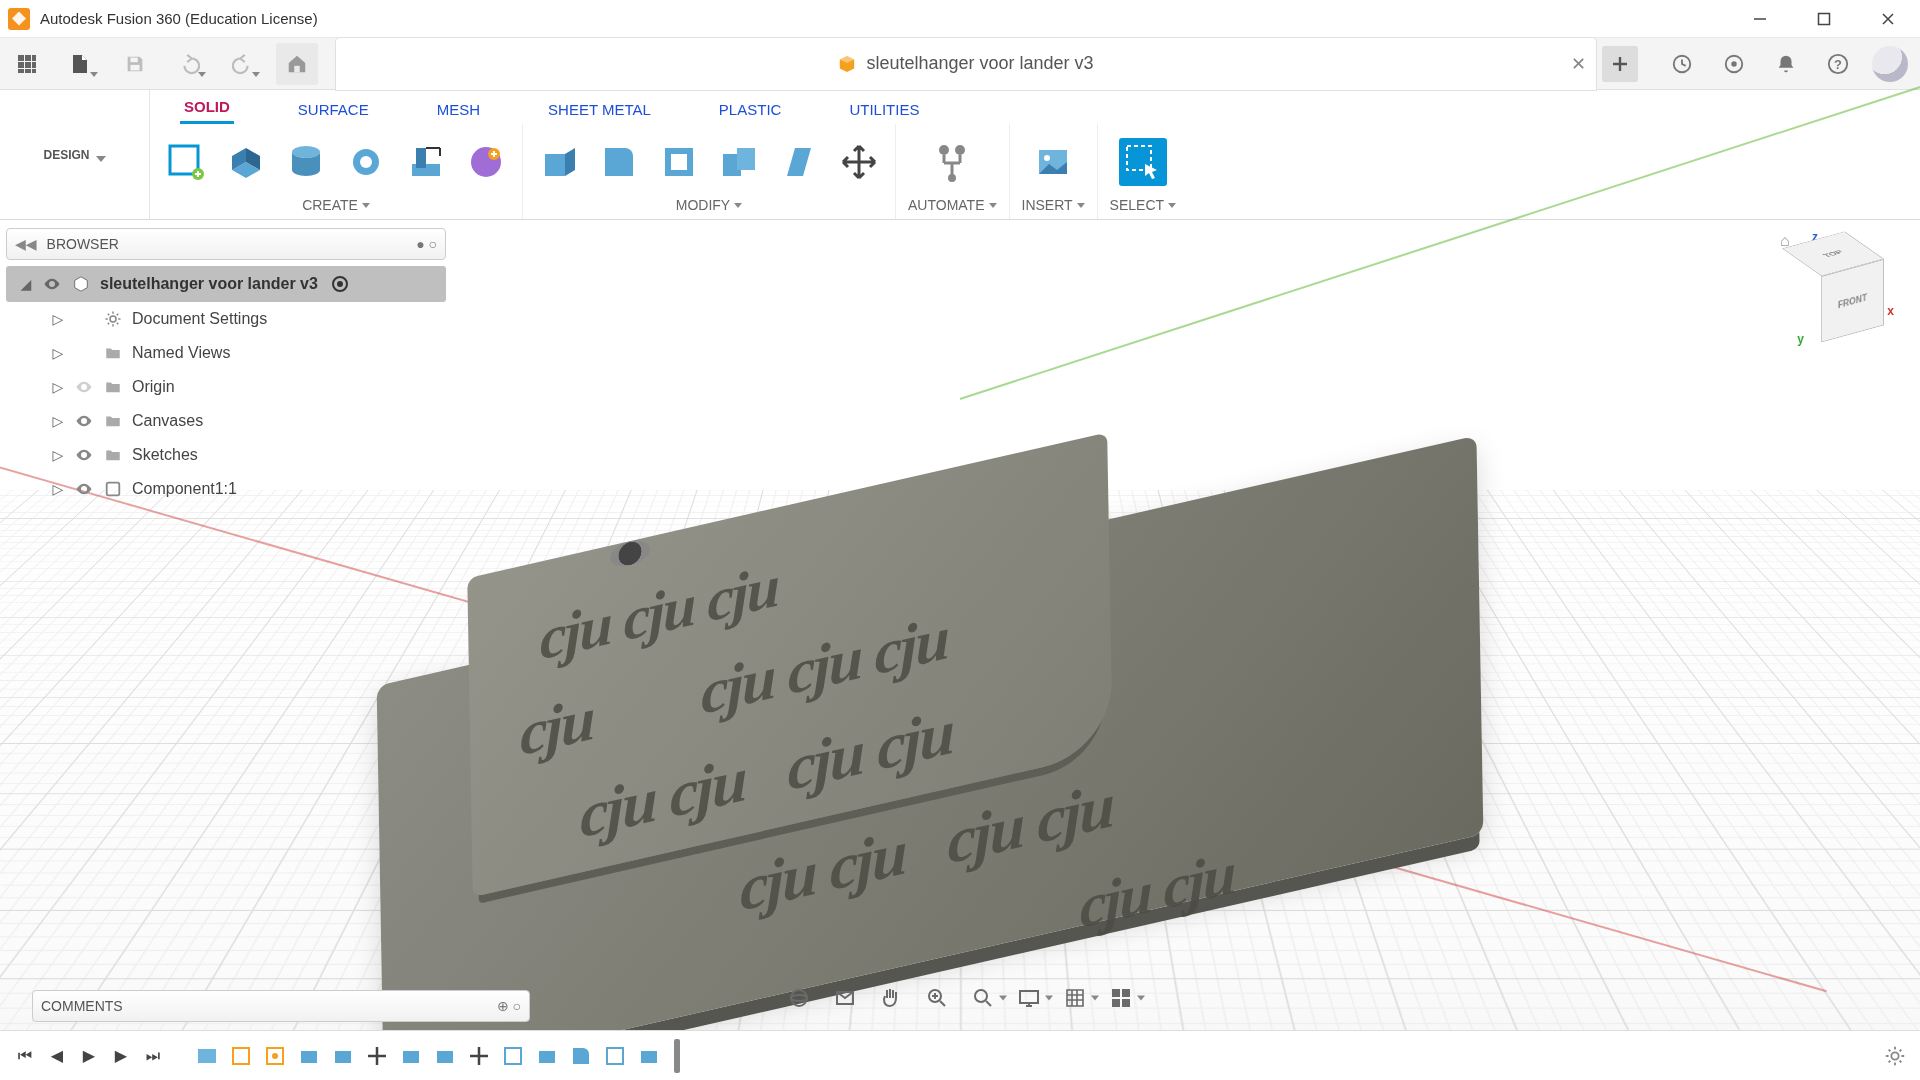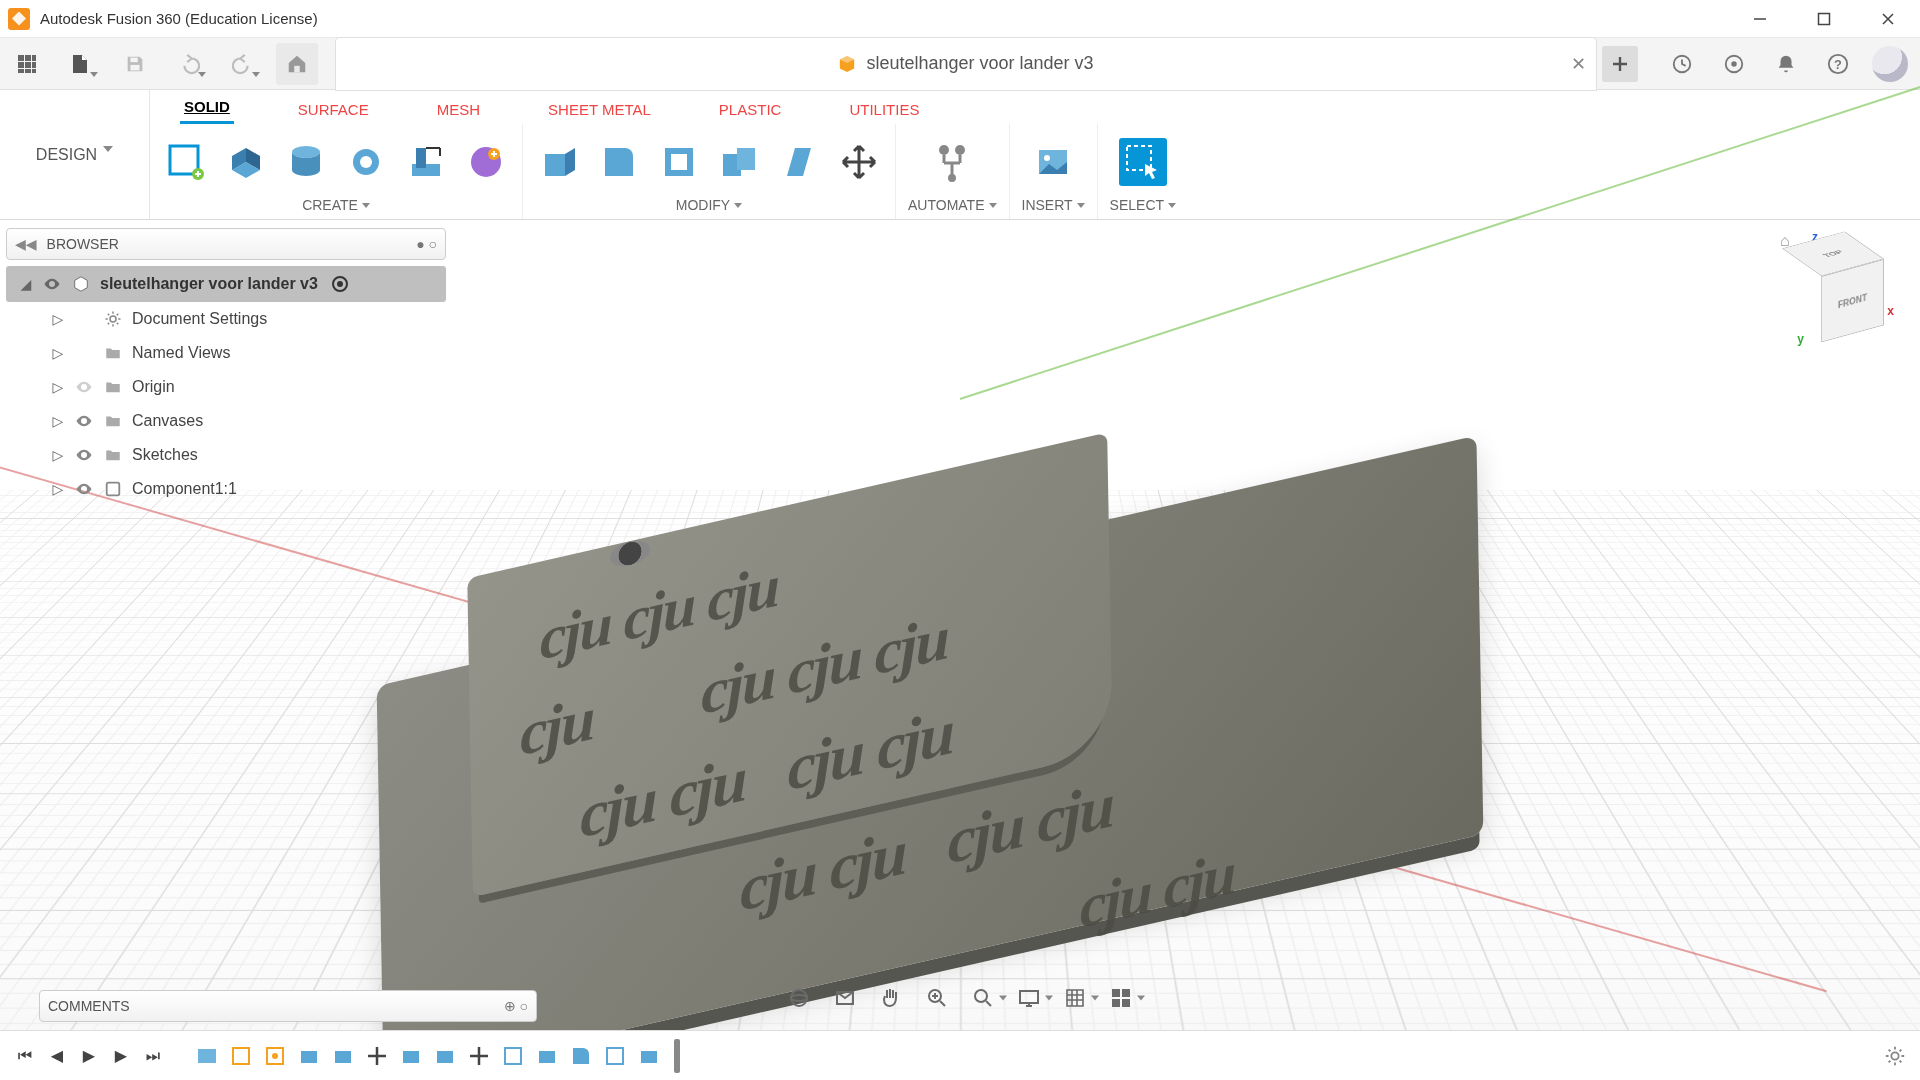--- a/index.html
+++ b/index.html
@@ -26,26 +26,26 @@
   .doc-tab .label{font-size:18px;color:#555;}
   .doc-tab .close{position:absolute;right:10px;top:50%;transform:translateY(-50%);color:#888;font-size:18px;cursor:pointer;}
   .doc-add { width:36px;height:36px;background:#ddd;display:flex;align-items:center;justify-content:center;color:#555;border-radius:3px;margin-left:6px;cursor:pointer;}
   .right-cluster{margin-left:auto;display:flex;align-items:center;gap:16px;padding-right:6px;}
   .right-cluster .ric{width:36px;height:36px;display:flex;align-items:center;justify-content:center;color:#777;cursor:pointer;}
   .avatar{width:36px;height:36px;border-radius:50%;background:radial-gradient(circle at 35% 30%, #e8e8ee 0 50%, #b8b8c8 51% 100%);}
 
   
   .ribbon { background:#fff; border-bottom:1px solid #d9d9d9; display:flex; align-items:stretch; height:130px;}
   .workspace { width:150px; display:flex; align-items:center; justify-content:center; border-right:1px solid #e6e6e6;}
-  .ws-btn { font-size:16px; font-weight:normal; color:#555; display:flex; align-items:flex-start; gap:6px; cursor:pointer;}
+  .ws-btn { font-size:12px; font-weight:bold; color:#555; display:flex; align-items:flex-end; gap:6px; cursor:pointer;}
   .ws-btn::after{content:"";border-left:5px solid transparent;border-right:5px solid transparent;border-top:6px solid #888;}
   .ribbon-main{flex:1; display:flex; flex-direction:column;}
   .tabstrip{height:34px;display:flex;align-items:flex-end;gap:60px;padding:0 30px;}
-  .tabstrip .tab{font-size:15px;color:#ef4444;padding:6px 4px;cursor:pointer;}
-  .tabstrip .tab.active{color:#000000;border-bottom:3px solid #0696d7;font-weight:600;text-decoration:underline;}
+  .tabstrip .tab{font-size:15px;color:#1d4ed8;padding:6px 4px;cursor:pointer;}
+  .tabstrip .tab.active{color:#be185d;border-bottom:3px solid #0696d7;font-weight:600;}
   .groups{flex:1;display:flex;align-items:stretch;}
   .group{display:flex;flex-direction:column;align-items:center;justify-content:flex-end;padding:4px 12px 6px;border-right:1px solid #eee;}
   .group:last-child{border-right:none;}
   .group-icons{display:flex;align-items:center;gap:12px;flex:1;}
   .big-ic{width:48px;height:48px;display:flex;align-items:center;justify-content:center;cursor:pointer;}
   .group-label{font-size:14px;color:#666;margin-top:2px;display:flex;align-items:center;gap:4px;}
   .group-label.caret::after{content:"";border-left:4px solid transparent;border-right:4px solid transparent;border-top:5px solid #888;}
 
   
   .canvas-area{position:relative;height:calc(1080px - 38px - 52px - 130px - 50px);background:#fff;}
@@ -80,21 +80,21 @@
   .tree-row .tw{width:16px;text-align:center;color:#666;font-size:14px;}
   .tree-row .eye{width:20px;color:#888;display:flex;align-items:center;justify-content:center;}
   .tree-row .eye.dim{color:#cfcfcf;}
   .tree-row .ico{width:22px;display:flex;align-items:center;justify-content:center;color:#888;}
   .tree-row.root{background:#bfbfbf;border-radius:3px;height:36px;padding-left:12px;}
   .tree-row.root .label{font-weight:600;color:#333;}
   .tree-children{padding-left:26px;}
   .radio{width:16px;height:16px;border:2px solid #333;border-radius:50%;display:inline-flex;align-items:center;justify-content:center;margin-left:6px;}
   .radio::after{content:"";width:6px;height:6px;background:#333;border-radius:50%;}
 
-  .comments-panel{position:absolute;left:13px;bottom:8px;width:524px;padding-left:26px;}
+  .comments-panel{position:absolute;left:6px;bottom:8px;width:524px;padding-left:26px;}
 
   
   .viewcube{position:absolute;right:28px;top:14px;width:110px;height:110px;}
   .vc-axes .ax{position:absolute;font-size:12px;font-weight:bold;}
   .vc-z{color:#2860d8;right:74px;top:-4px;} .vc-x{color:#c33;right:-2px;bottom:26px;} .vc-y{color:#3a3;right:88px;bottom:-2px;}
   .vc-cube{position:absolute;left:14px;top:16px;width:74px;height:74px;transform-style:preserve-3d;transform:rotateX(-26deg) rotateY(32deg);}
   .vc-face{position:absolute;width:74px;height:74px;background:#f1f1f1;border:1px solid #bbb;display:flex;align-items:center;justify-content:center;font-size:10px;color:#888;font-weight:bold;}
   .vc-top{transform:rotateX(90deg) translateZ(37px);} .vc-front{transform:translateZ(37px);} .vc-right{transform:rotateY(90deg) translateZ(37px);}
   .vc-home{position:absolute;left:-2px;top:-2px;color:#999;}
 

